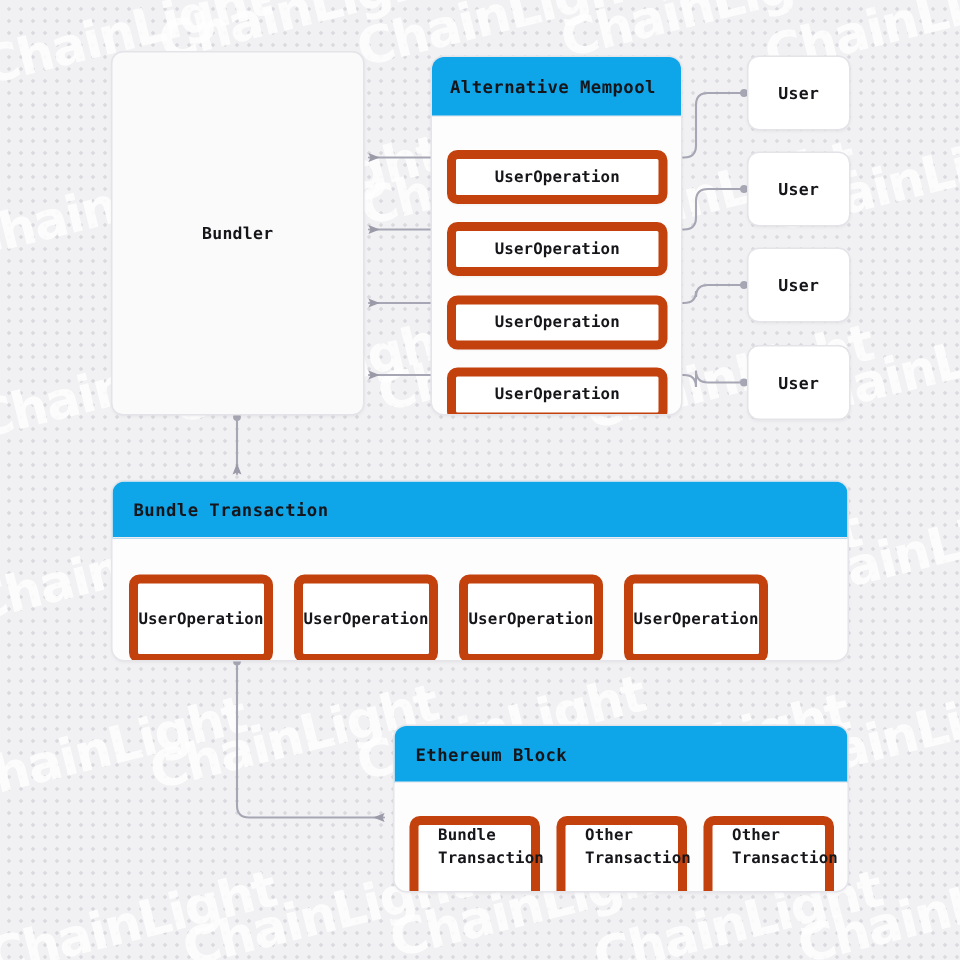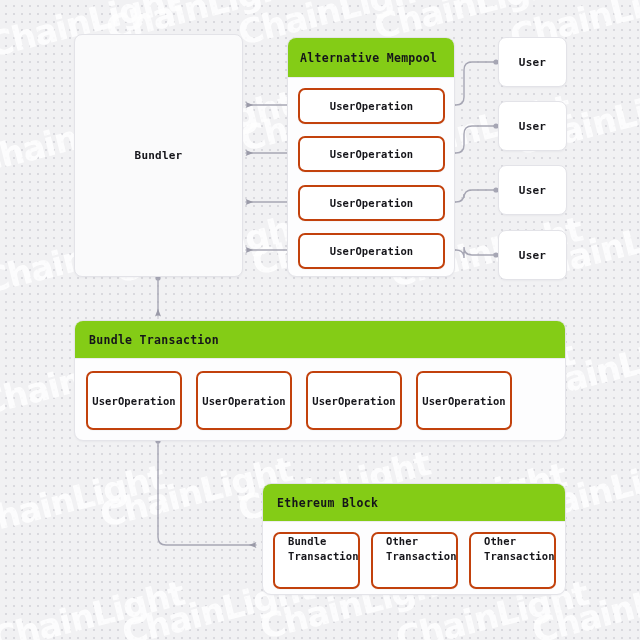--- a/index.html
+++ b/index.html
@@ -54,37 +54,38 @@
     background:#fdfdfe;
     border:1px solid #e4e4e9;
     border-radius:9px;
     box-sizing:border-box;
     box-shadow:0 1px 2px rgba(20,20,40,.04);
     overflow:hidden;
   }
   .group > .ghead{
     height:38px;
     border-bottom:1px solid #ececf1;
-    background:#84cc16;
+    background:#0ea5e9;
     display:flex;align-items:center;
     padding-left:14px;
     color:#15151a;font-size:11.5px;font-weight:700;letter-spacing:.3px;
     box-sizing:border-box;
   }
   .group.mempool > .ghead{height:40px;padding-left:12px;}
   .gbody{position:relative;}
   .chip{
     position:absolute;
     background:#ffffff;
-    border:2px solid #c2410c;
+    border:6px solid #c2410c;
     border-radius:7px;
     box-sizing:border-box;
     display:flex;align-items:center;justify-content:center;
     color:#15151a;font-size:10.5px;font-weight:700;letter-spacing:.1px;
     box-shadow:0 1px 1px rgba(20,20,40,.03);
+    margin-top:12px;
   }
   .chip.left{
     justify-content:flex-start;
     align-items:flex-start;
     padding-left:13px;
     text-align:left;
     line-height:1.45;
     white-space:pre-line;
   }
 </style>

